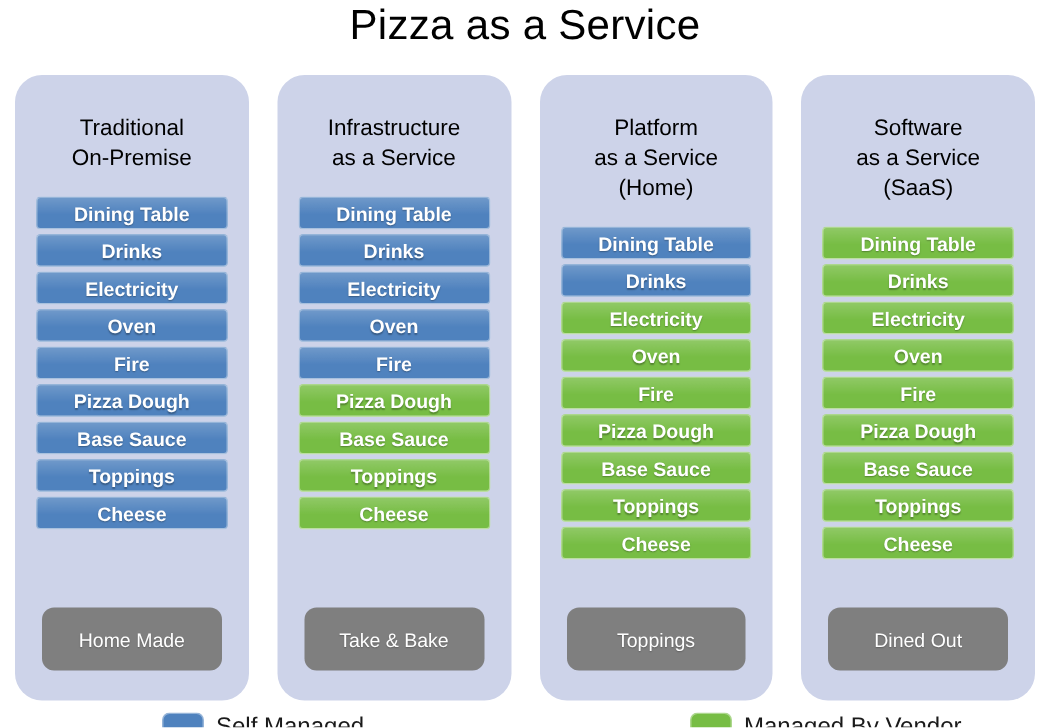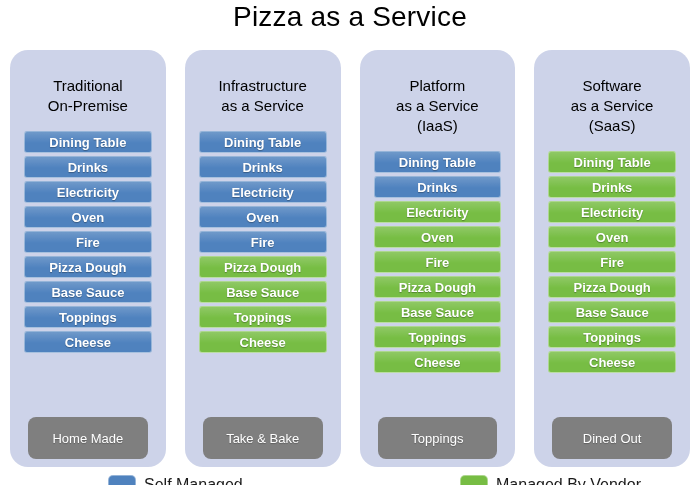--- a/index.html
+++ b/index.html
@@ -66,21 +66,21 @@
     align-items: center;
     justify-content: center;
     color: var(--layer-text, #fff);
     font-size: 13px;
     text-shadow: 0 1px 1px rgba(0,0,0,0.30);
     background-image: linear-gradient(rgba(255,255,255,0.18), rgba(255,255,255,0) 55%);
   }
   .layer[data-managed="self"]   { background-color: var(--self-managed, #4f82be); }
   .layer[data-managed="vendor"] { background-color: var(--vendor-managed, #77bd44); }
   .footer-box {
-    margin: auto 4px 8px;
+    margin: auto 4px 20px;
     height: 42px;
     border-radius: 8px;
     background: var(--footer-bg, #7f7f7f);
     color: #fff;
     font-size: 13px;
     display: flex;
     align-items: center;
     justify-content: center;
     text-shadow: 0 1px 1px rgba(0,0,0,0.25);
   }
@@ -157,21 +157,21 @@
         <div class="layer" data-managed="vendor">Toppings</div>
         <div class="layer" data-managed="vendor">Cheese</div>
       </div>
       <div class="footer-box">Take &amp; Bake</div>
     </section>
 
     <section class="panel">
       <h2 class="col-header">
         <span>Platform</span>
         <span>as a Service</span>
-        <span>(IaaS)</span>
+        <span>(Home)</span>
       </h2>
       <div class="layers">
         <div class="layer" data-managed="self">Dining Table</div>
         <div class="layer" data-managed="self">Drinks</div>
         <div class="layer" data-managed="vendor">Electricity</div>
         <div class="layer" data-managed="vendor">Oven</div>
         <div class="layer" data-managed="vendor">Fire</div>
         <div class="layer" data-managed="vendor">Pizza Dough</div>
         <div class="layer" data-managed="vendor">Base Sauce</div>
         <div class="layer" data-managed="vendor">Toppings</div>

